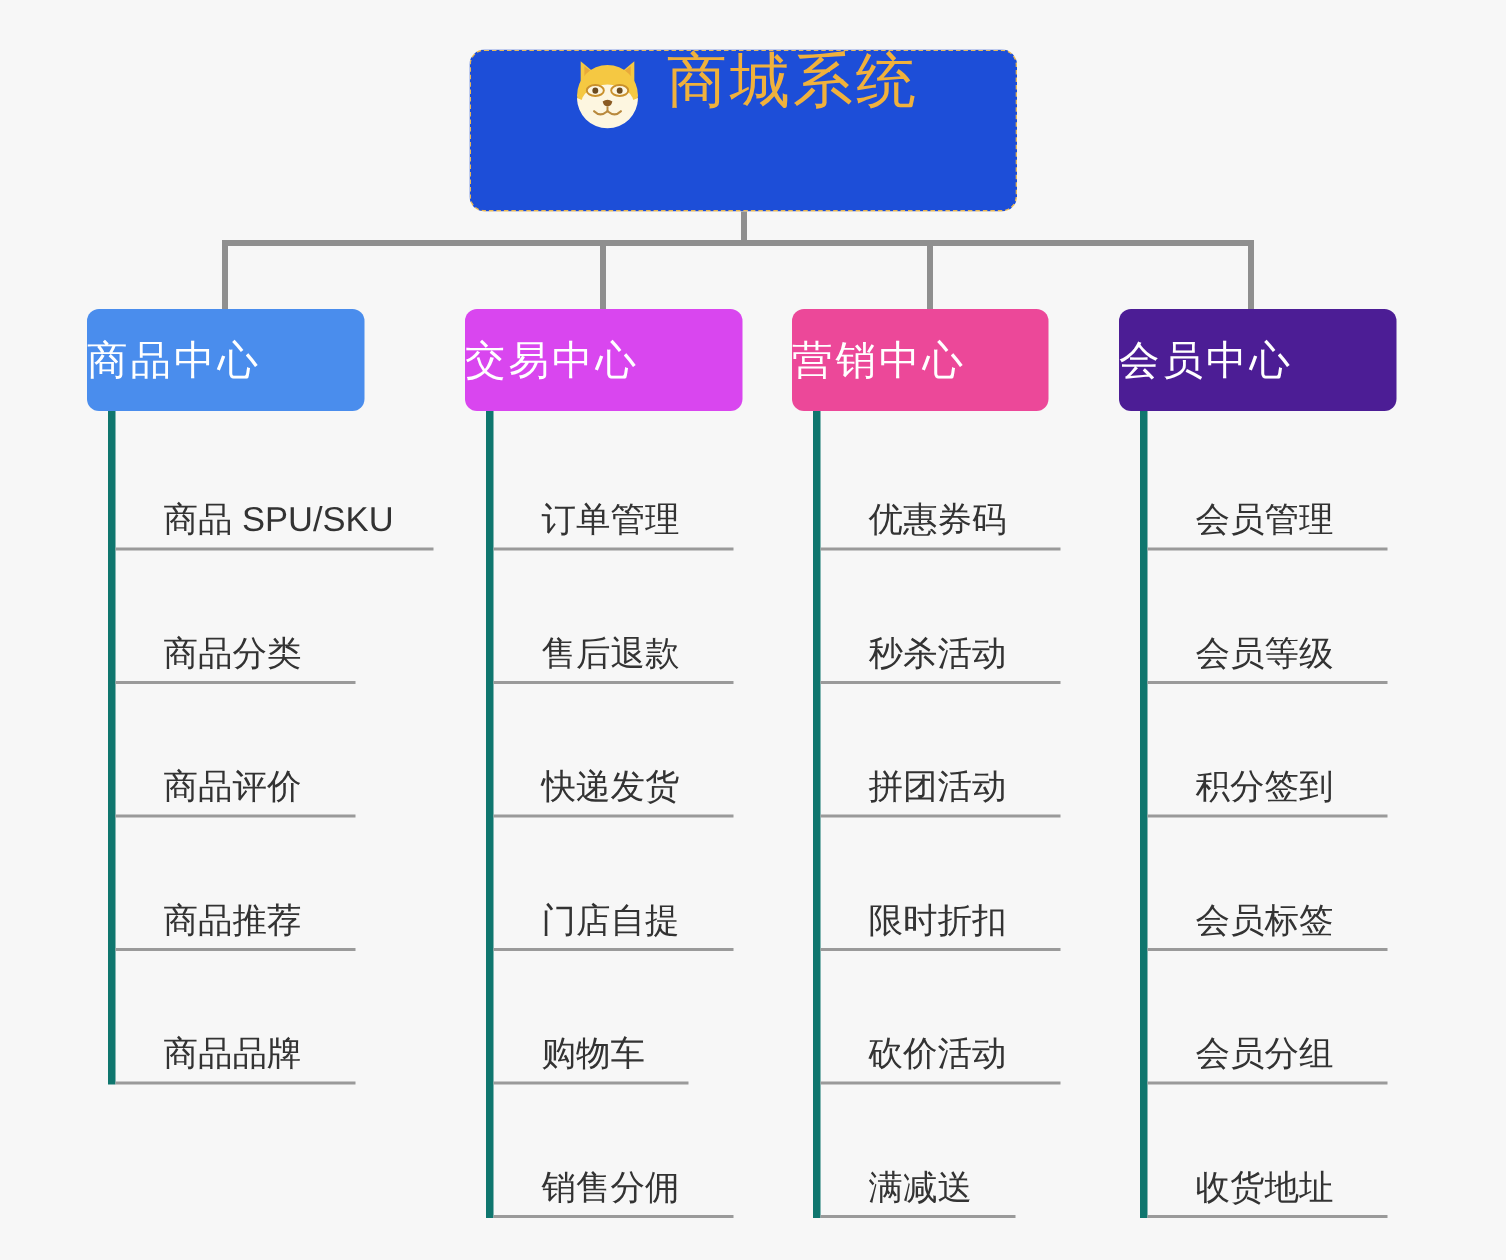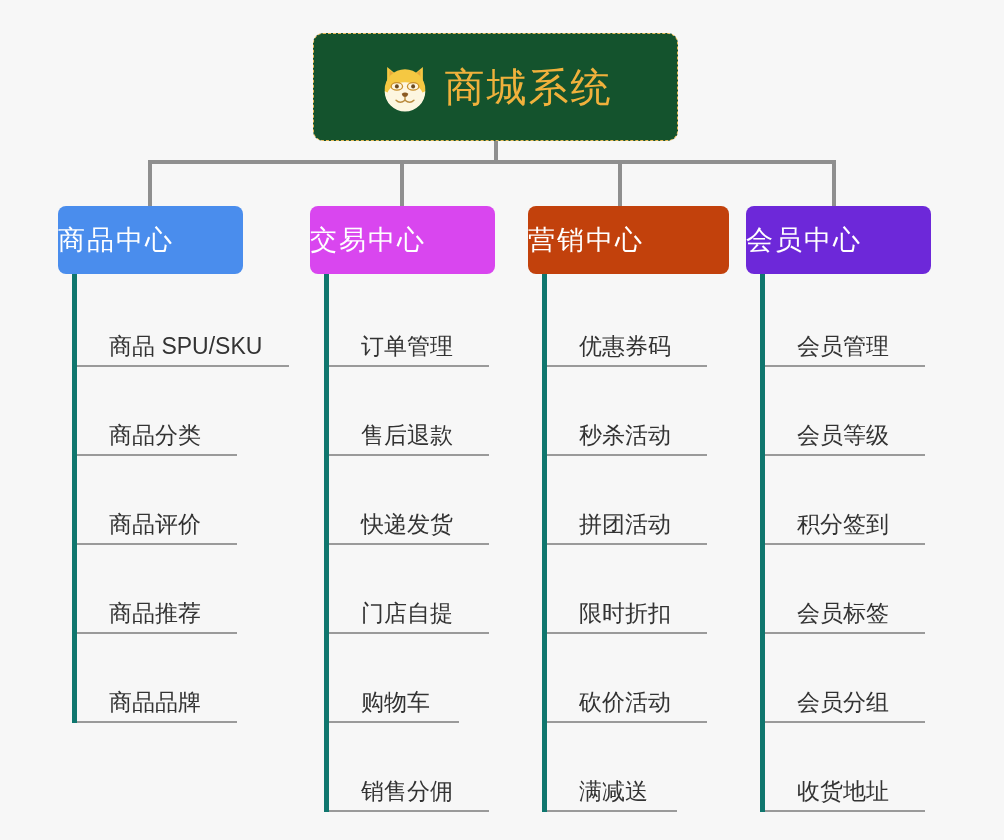--- a/index.html
+++ b/index.html
@@ -21,25 +21,25 @@
   }
 
   
   .root-node {
     position: absolute;
     left: 313px;
     top: 33px;
     width: 365px;
     height: 108px;
     box-sizing: border-box;
-    background: #14532d;
+    background: #1d4ed8;
     border: 1px dashed #e8b857;
     border-radius: 10px;
     display: flex;
-    align-items: center;
+    align-items: flex-start;
     justify-content: center;
     gap: 14px;
   }
   .root-emoji {
     width: 52px;
     height: 52px;
     flex: 0 0 auto;
     display: block;
     margin-top: 2px;
   }
@@ -215,21 +215,21 @@
         <span class="leaf-rule" style="width:130px"></span>
       </div>
       <div class="leaf-item">
         <span class="leaf-label">销售分佣</span>
         <span class="leaf-rule"></span>
       </div>
     </div>
   </div>
 
   <div class="column col-3" style="left:528px">
-    <div class="col-header" style="background:#c2410c; width:201px">
+    <div class="col-header" style="background:#ec4899; width:171px">
       <span>营销中心</span>
     </div>
     <div class="leaf-list">
       <div class="leaf-item">
         <span class="leaf-label">优惠券码</span>
         <span class="leaf-rule"></span>
       </div>
       <div class="leaf-item">
         <span class="leaf-label">秒杀活动</span>
         <span class="leaf-rule"></span>
@@ -247,21 +247,21 @@
         <span class="leaf-rule"></span>
       </div>
       <div class="leaf-item">
         <span class="leaf-label">满减送</span>
         <span class="leaf-rule" style="width:130px"></span>
       </div>
     </div>
   </div>
 
   <div class="column col-4" style="left:746px">
-    <div class="col-header" style="background:#6d28d9; width:185px">
+    <div class="col-header" style="background:#4c1d95; width:185px">
       <span>会员中心</span>
     </div>
     <div class="leaf-list">
       <div class="leaf-item">
         <span class="leaf-label">会员管理</span>
         <span class="leaf-rule"></span>
       </div>
       <div class="leaf-item">
         <span class="leaf-label">会员等级</span>
         <span class="leaf-rule"></span>

